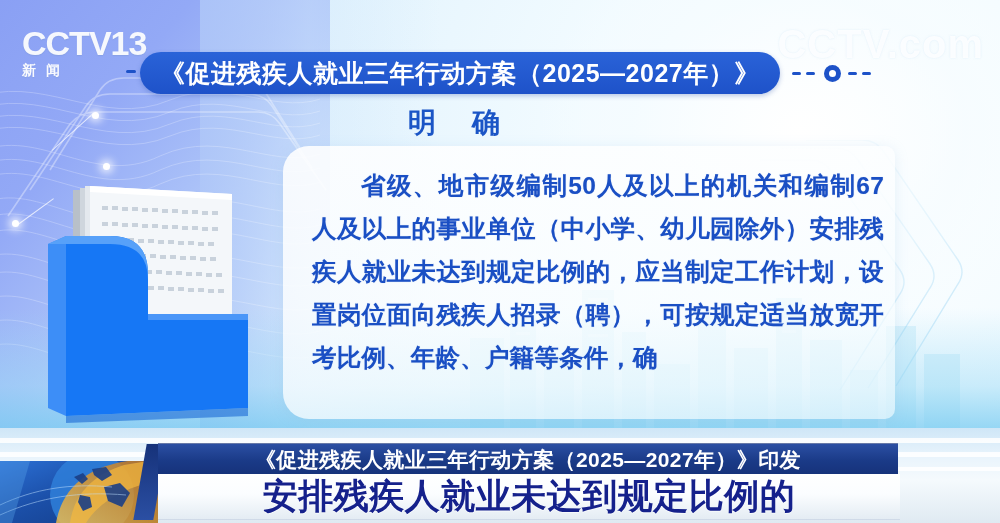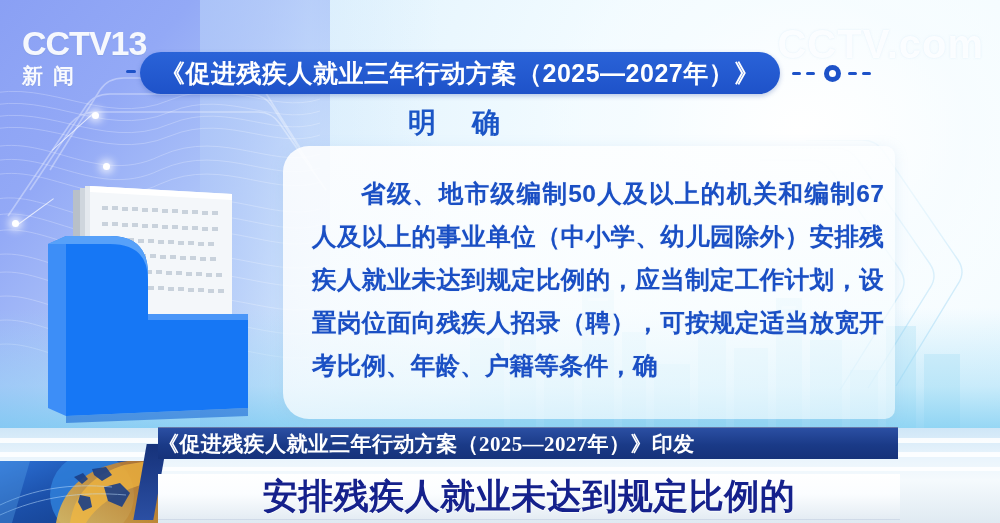--- a/index.html
+++ b/index.html
@@ -47,21 +47,21 @@
     pointer-events:none;
   }
   .cctv-text{
     font-size:34px;font-weight:bold;letter-spacing:-1px;
     color:rgba(255,255,255,.92);
     text-shadow:0 1px 1px rgba(120,150,200,.35);
     line-height:1;
     font-family:Liberation Sans, sans-serif;
   }
   .cctv-sub{
-    margin-top:2px;font-size:21px;font-weight:bold;
+    margin-top:2px;font-size:14px;font-weight:bold;
     color:rgba(255,255,255,.95);letter-spacing:10px;
     text-shadow:0 1px 1px rgba(120,150,200,.3);
   }
   .cctv-dot{
     position:absolute;left:148px;top:34px;width:13px;height:13px;border-radius:50%;
     border:1.5px solid rgba(255,255,255,.9);
   }
   .cctv-dot::after{content:"";position:absolute;left:4px;top:3.2px;
     border-left:4px solid rgba(255,255,255,.95);
     border-top:3px solid transparent;border-bottom:3px solid transparent;}
@@ -105,46 +105,45 @@
   }
 
   
   .content-card{
     position:absolute;left:283px;top:146px;width:612px;height:273px;
     background:linear-gradient(160deg, rgba(255,255,255,.88) 0%, rgba(252,254,255,.78) 45%, rgba(244,252,255,.62) 100%);
     border-radius:26px 10px 10px 26px;
     box-shadow:0 2px 14px rgba(130,180,220,.18);
   }
   .card-text{
-    position:absolute;left:312px;top:172px;width:572px;
+    position:absolute;left:312px;top:164px;width:572px;
     color:#1a4fc4;font-size:24.5px;font-weight:bold;line-height:43px;
     letter-spacing:.2px;text-indent:49px;text-align:justify;
     font-family:"Liberation Sans","DejaVu Sans",sans-serif;
     text-shadow:0 0 1px rgba(26,79,196,.25);
   }
 
   
   .illus{position:absolute;left:40px;top:168px;width:250px;height:255px;}
 
   
   .lower-third{position:absolute;left:0;bottom:0;width:1000px;height:95px;}
   .lt-bg{
     position:absolute;left:0;bottom:0;width:1000px;height:95px;
     background:linear-gradient(180deg,#cfe6f7 0%,#e9f4fc 30%,#f5fafd 55%,#dfeaf2 100%);
   }
   .lt-stripe{position:absolute;left:0;width:1000px;background:#ffffff;opacity:.85;}
   .lt-globe{
     position:absolute;left:0;bottom:0;width:158px;height:62px;overflow:hidden;
   }
   .banner-top{
-    position:absolute;left:158px;bottom:64px;height:31px;width:740px;
+    position:absolute;left:158px;bottom:48px;height:31px;width:740px;
     background:linear-gradient(180deg,#2b4fa3 0%,#1a3a87 55%,#16327a 100%);
-    display:flex;align-items:center;justify-content:flex-start;
+    display:flex;align-items:center;justify-content:center;
     border-top:1px solid rgba(255,255,255,.35);
-    font-family:Liberation Serif, serif;
   }
   .banner-top span{
     color:#ffffff;font-size:21px;font-weight:bold;letter-spacing:.4px;white-space:nowrap;
   }
   .banner-bot{
     position:absolute;left:158px;bottom:3px;height:45px;width:742px;
     background:linear-gradient(180deg,#ffffff 0%,#fbfdff 45%,#e4ecf3 100%);
     display:flex;align-items:center;justify-content:center;
     border-bottom:1px solid rgba(120,150,190,.35);
   }

